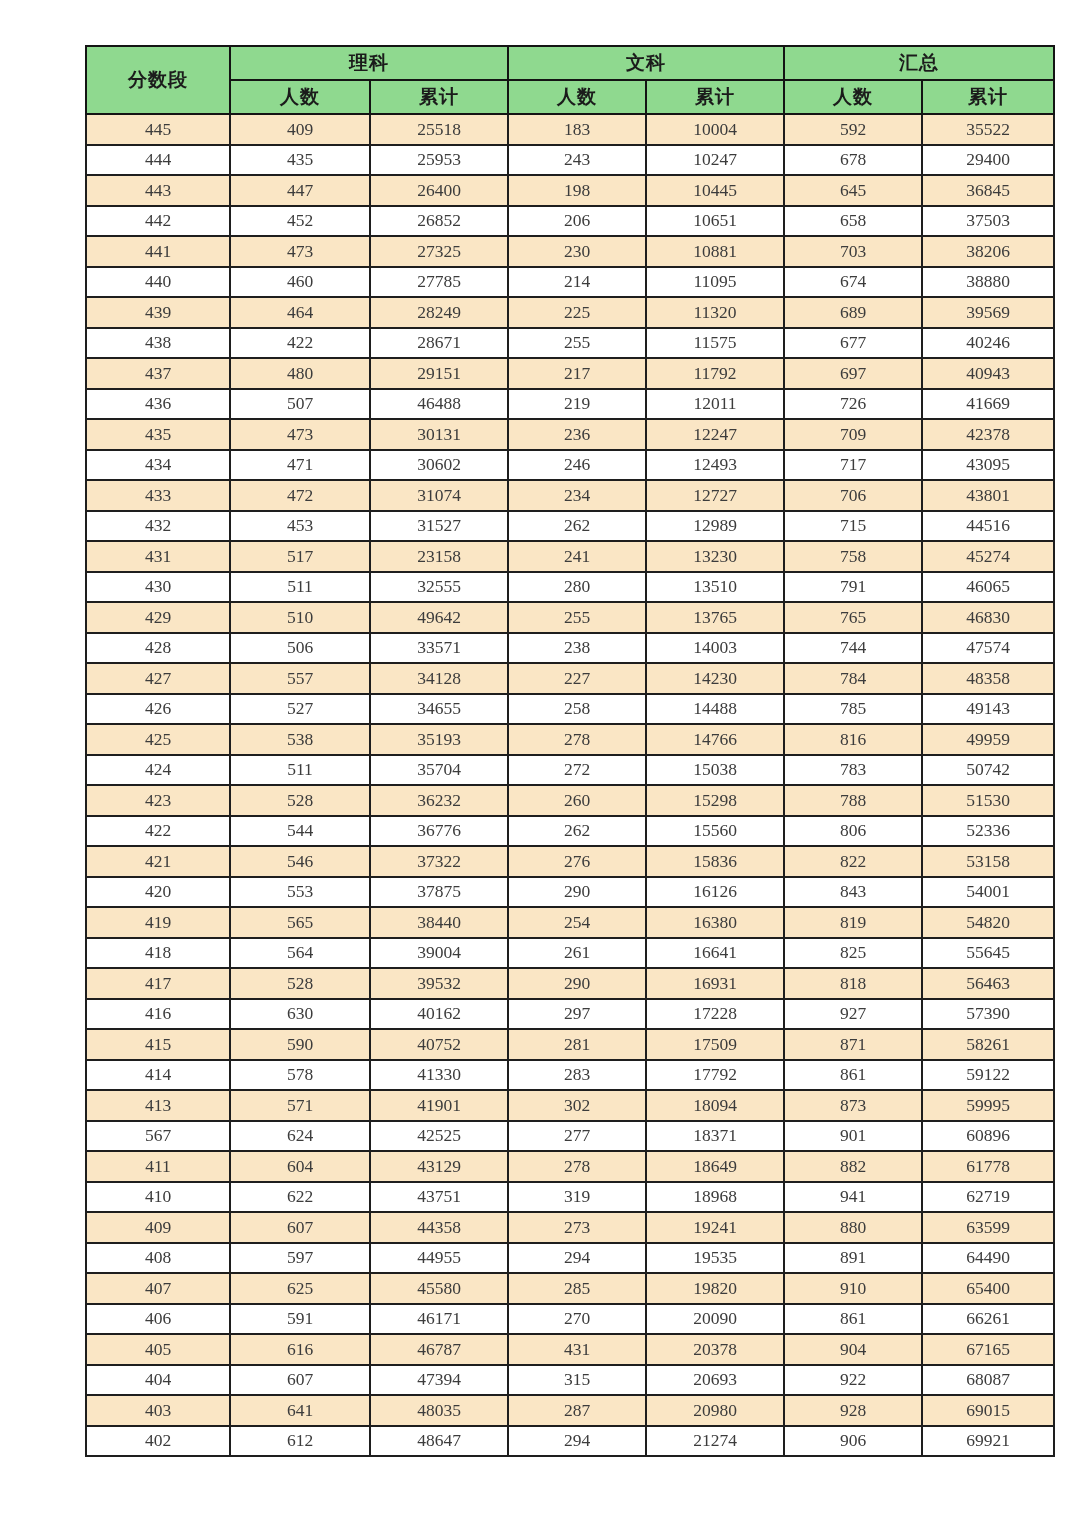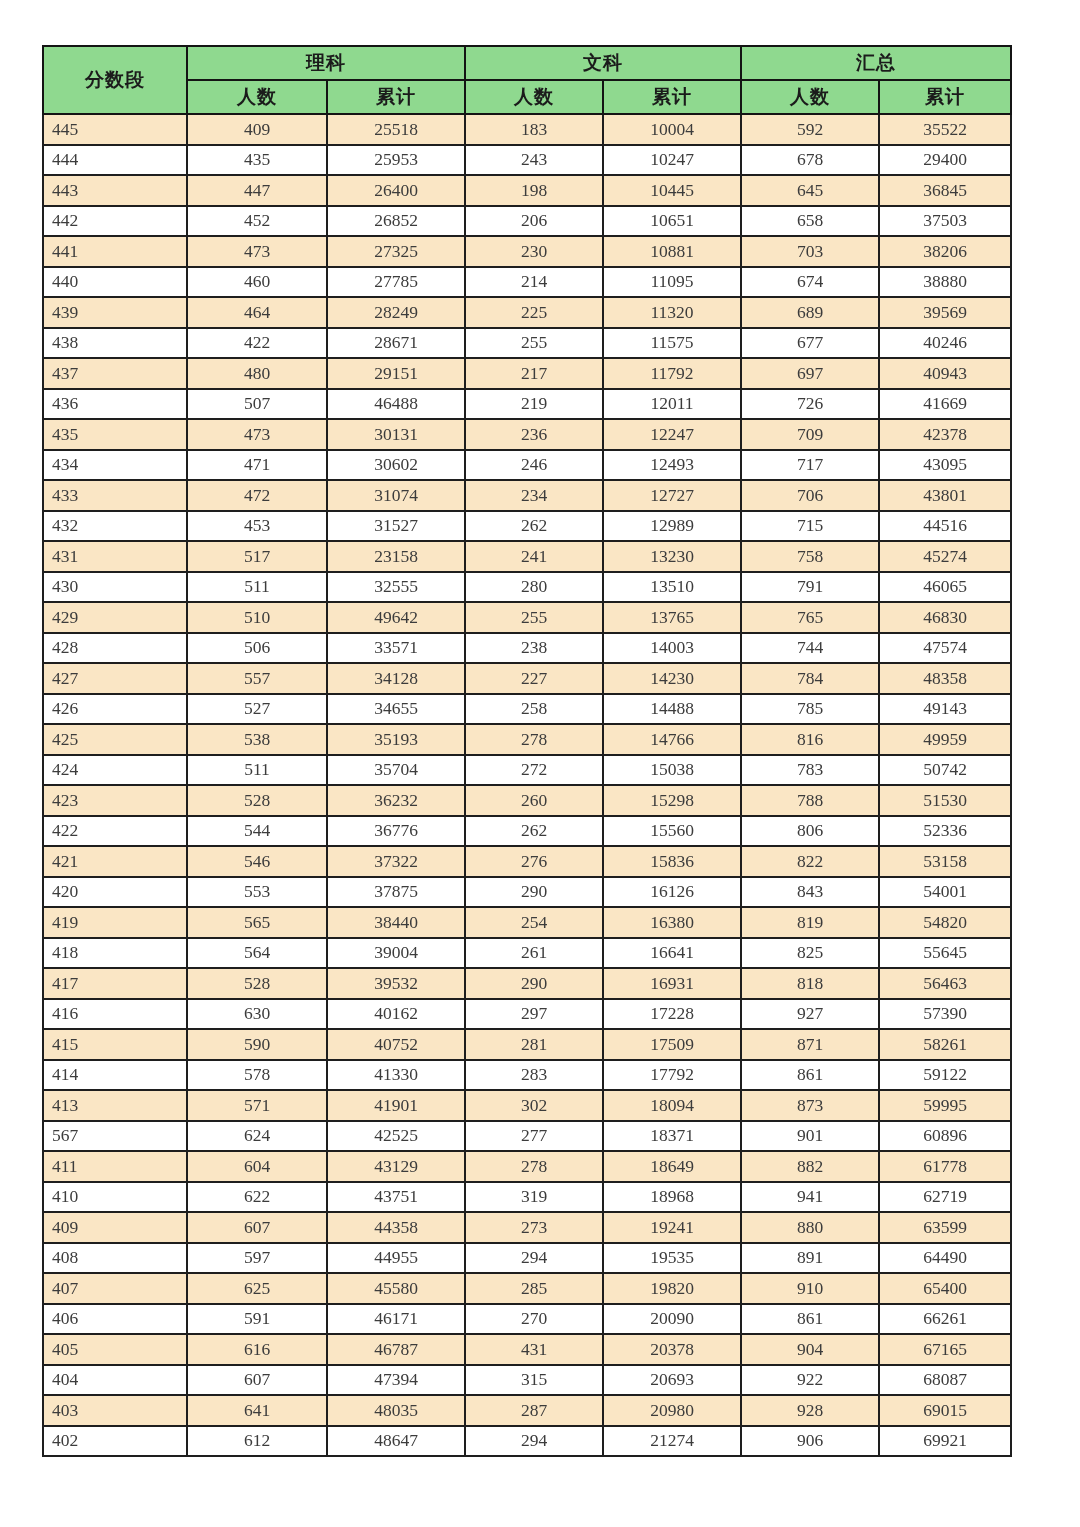--- a/index.html
+++ b/index.html
@@ -17,20 +17,21 @@
     position: absolute;
     left: 42px;
     top: 45px;
     width: 968px;
   }
   table.score-table {
     border-collapse: collapse;
     table-layout: fixed;
     width: 968px;
     border: 2px solid #141414;
+    margin-left: 43px;
   }
   table.score-table th {
     background: #8FD98F;
     border: 2px solid #141414;
     font-weight: bold;
     font-size: 19px;
     color: #1b1b1b;
     height: 32px;
     text-align: center;
     padding: 0;
@@ -38,22 +39,21 @@
   }
   table.score-table td {
     border: 2px solid #1e1e1e;
     font-size: 17.5px;
     color: #3c3c3c;
     text-align: center;
     height: 28.5px;
     padding: 0;
   }
   table.score-table td:first-child {
-    text-align: left;
-    padding-left: 8px;
+    text-align: center;
   }
   tr.cream td { background: #FAE6C5; }
   tr.plain td { background: #FFFFFF; }
 </style>
 </head>
 <body>
 
 <div class="table-wrap">
   <table class="score-table">
     <colgroup>

